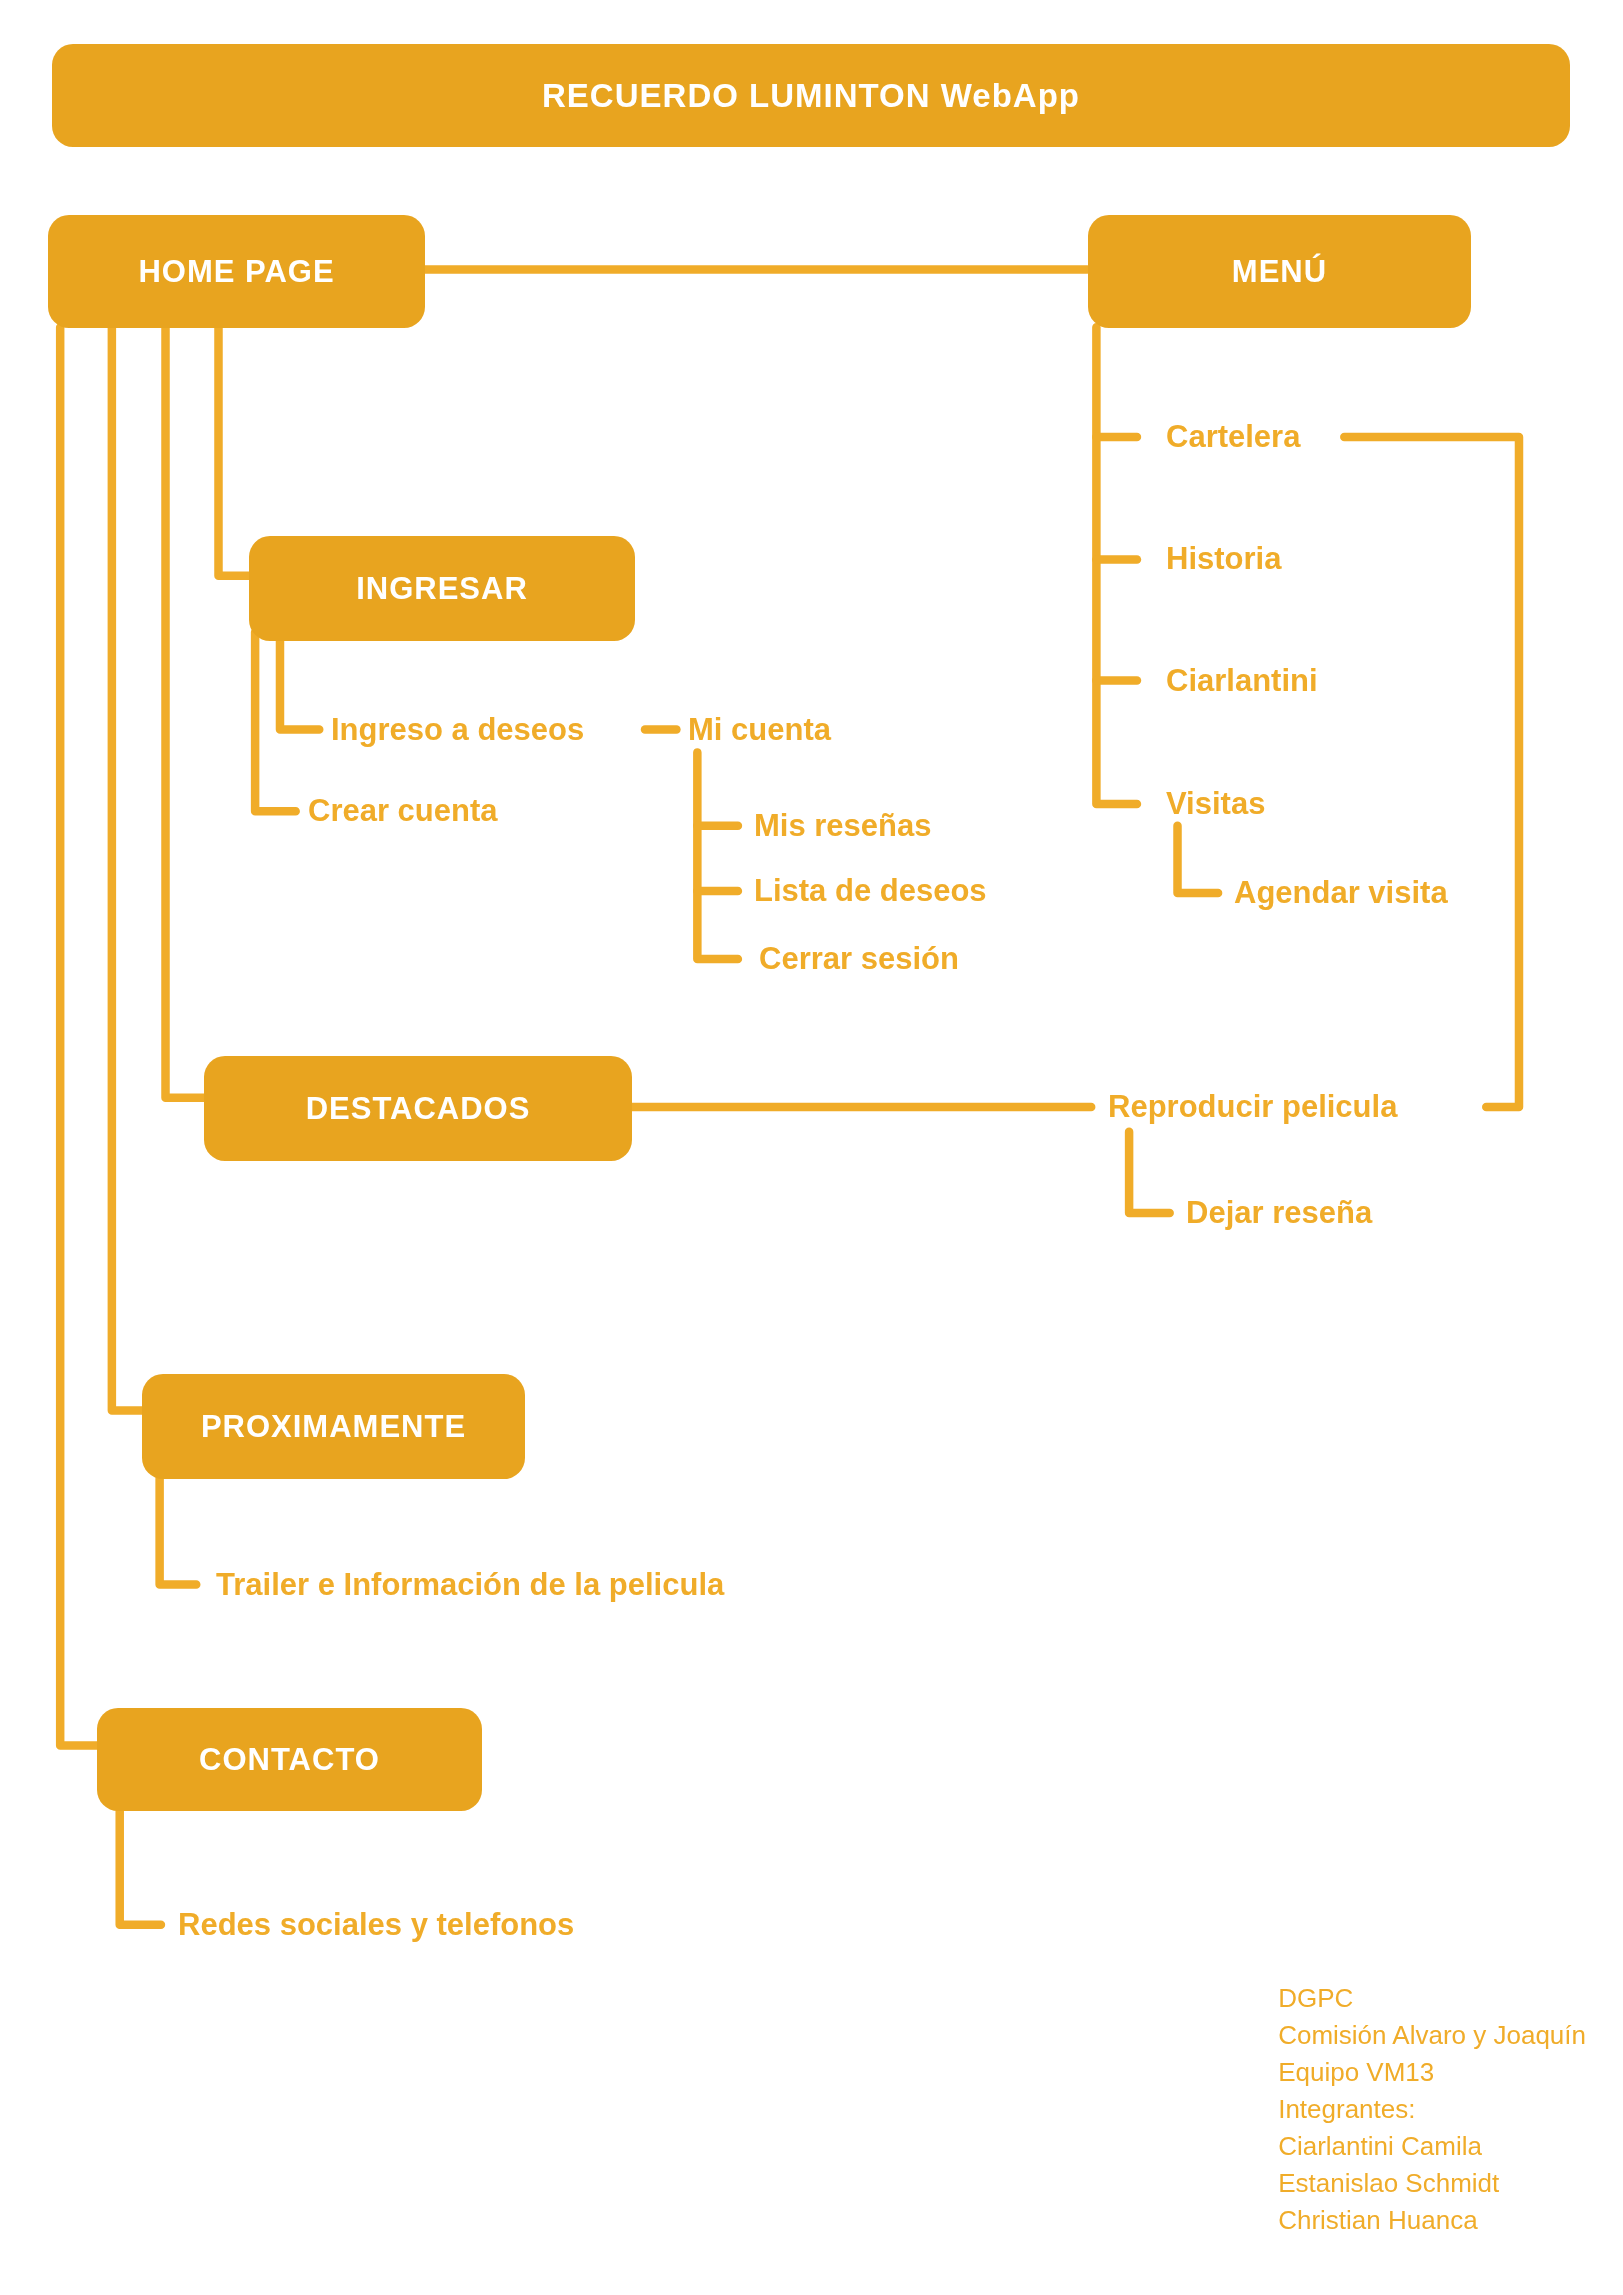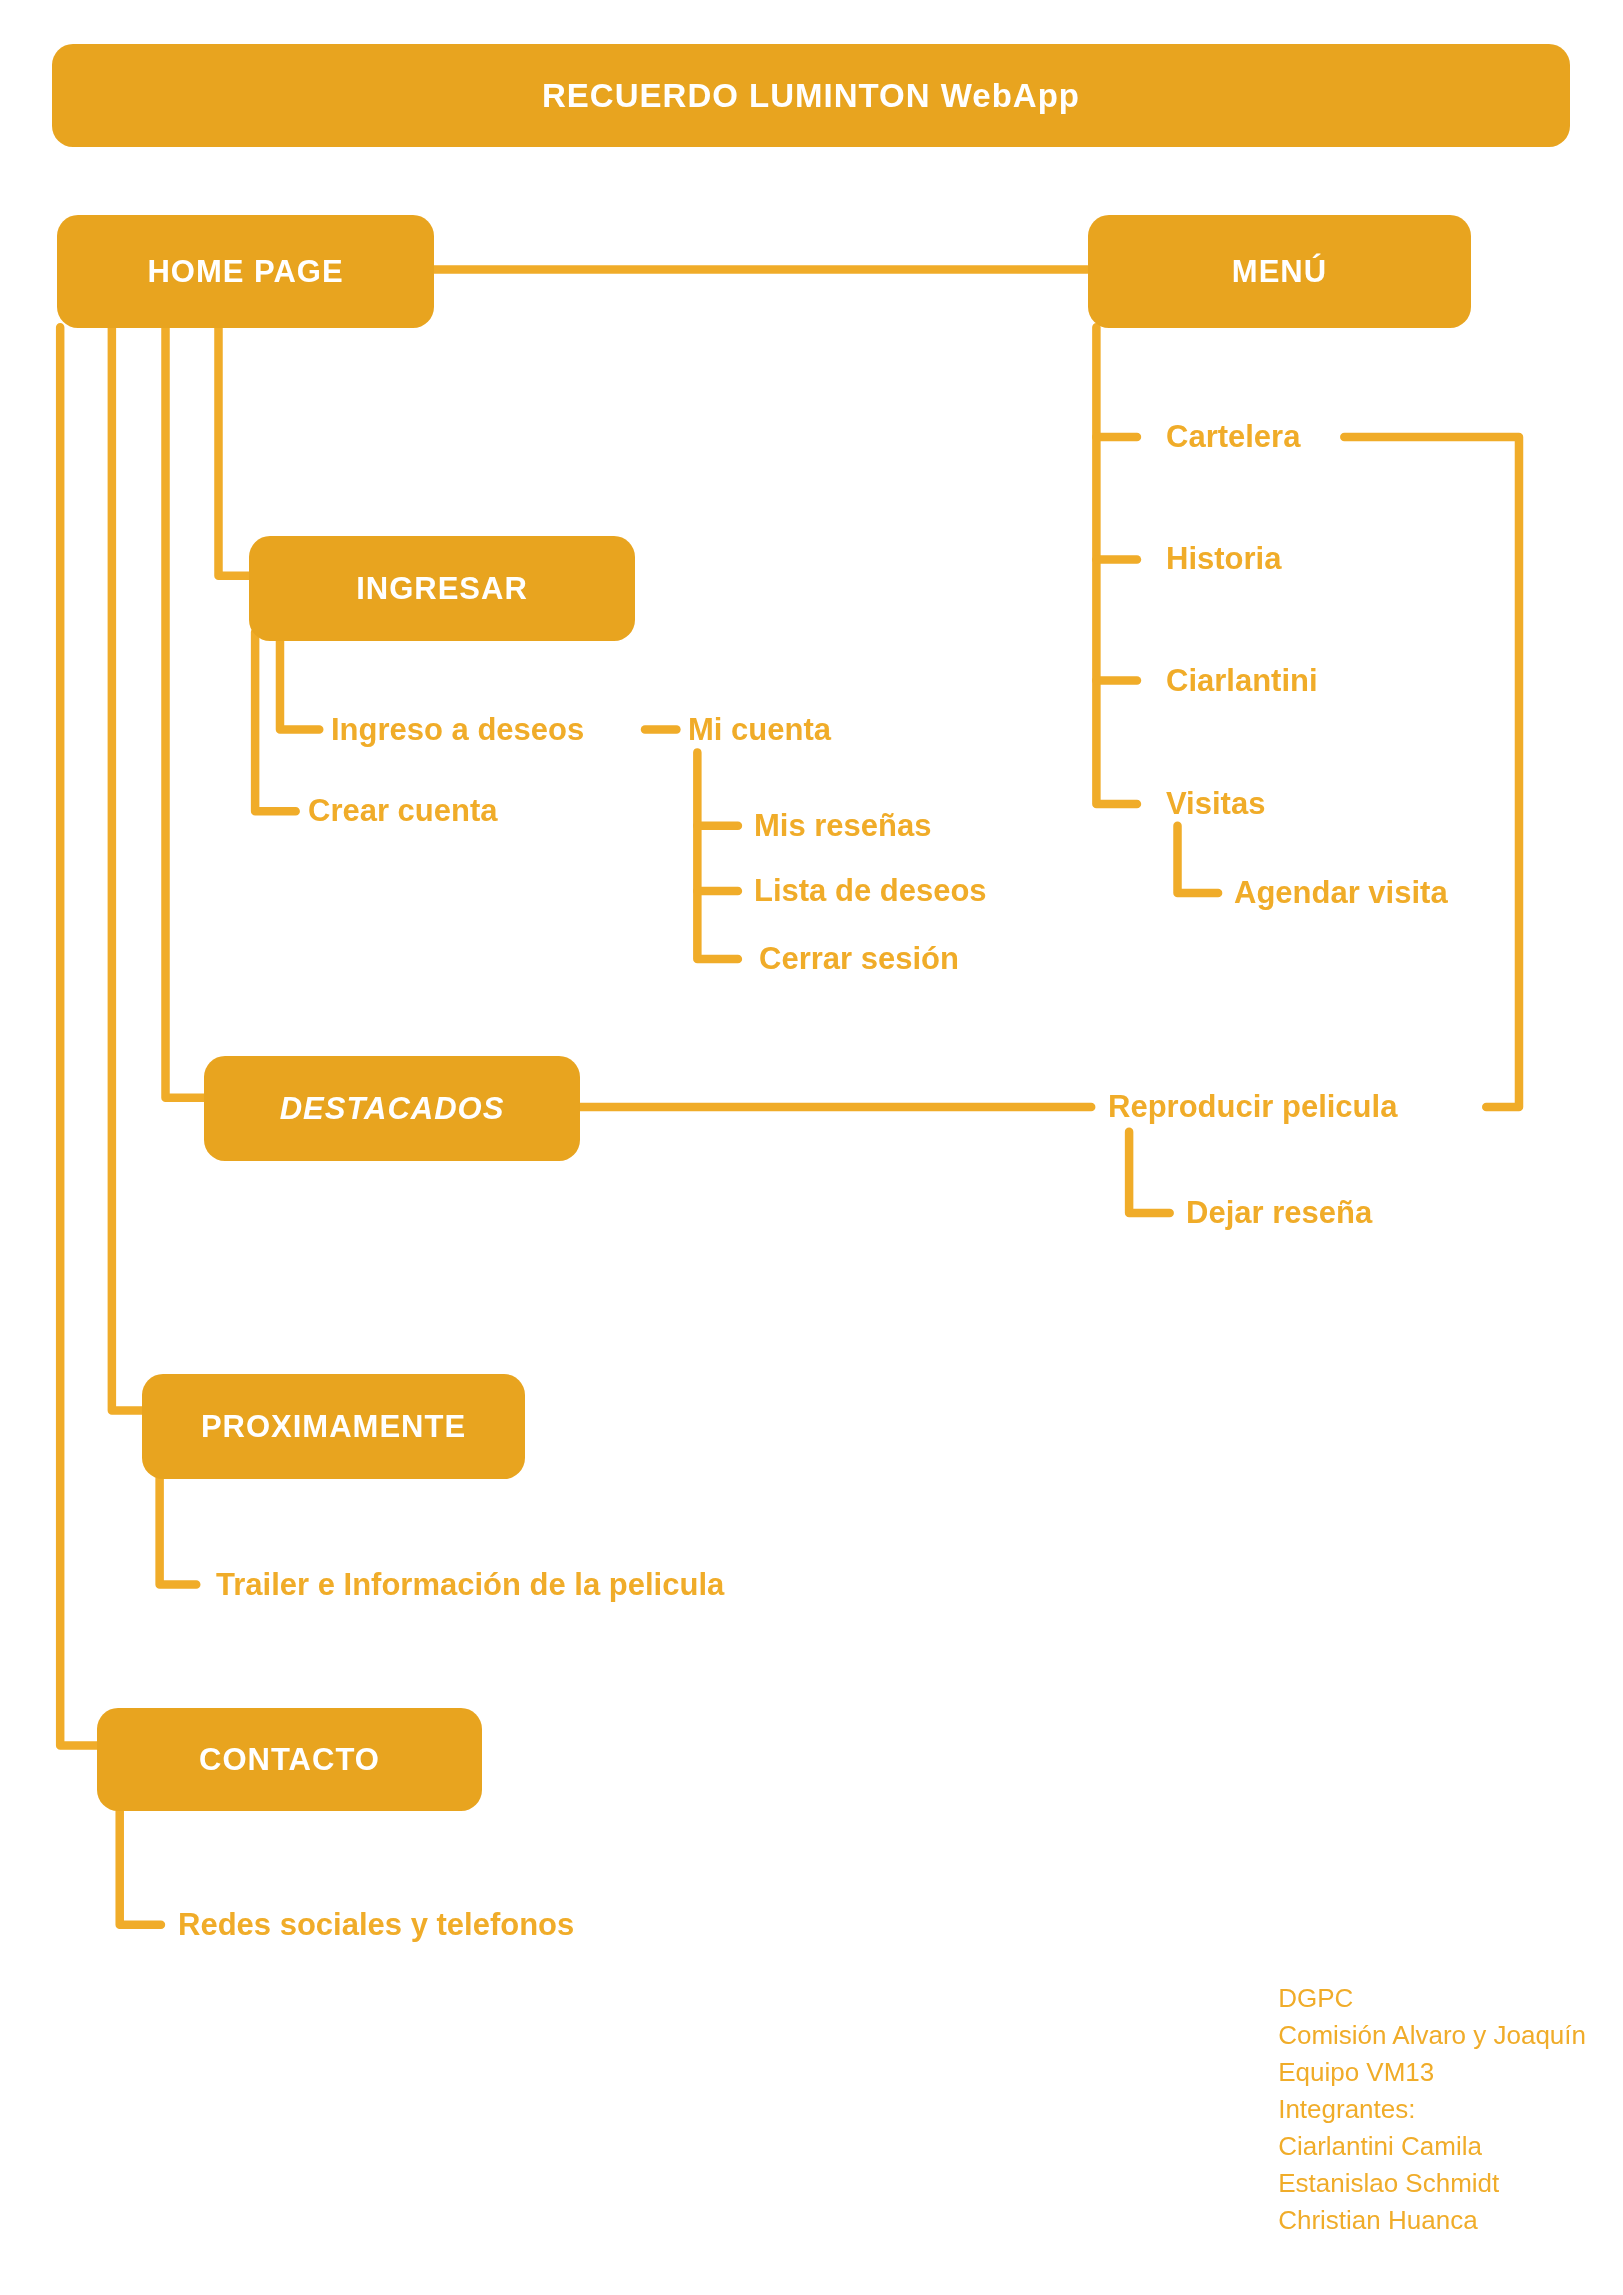--- a/index.html
+++ b/index.html
@@ -41,24 +41,24 @@
     color:var(--onbox);
     font-weight:700;
     font-size:31px;
     letter-spacing:1px;
     white-space:nowrap;
   }
   .box.header{
     left:52px;top:44px;width:1518px;height:103px;
     font-size:33px;
   }
-  .box.home{left:48px;top:215px;width:377px;height:113px;margin-left:9px;}
+  .box.home{left:48px;top:215px;width:377px;height:113px;}
   .box.menu{left:1088px;top:215px;width:383px;height:113px;}
   .box.ingresar{left:249px;top:512px;width:386px;height:105px;margin-top:24px;}
-  .box.destacados{left:204px;top:1056px;width:376px;height:105px;font-style:italic;}
+  .box.destacados{left:204px;top:1056px;width:428px;height:105px;}
   .box.proximamente{left:142px;top:1374px;width:383px;height:105px;}
   .box.contacto{left:97px;top:1708px;width:385px;height:103px;}
   .leaf{
     position:absolute;
     transform:translateY(-50%);
     color:var(--line);
     font-weight:700;
     font-size:31px;
     white-space:nowrap;
   }

